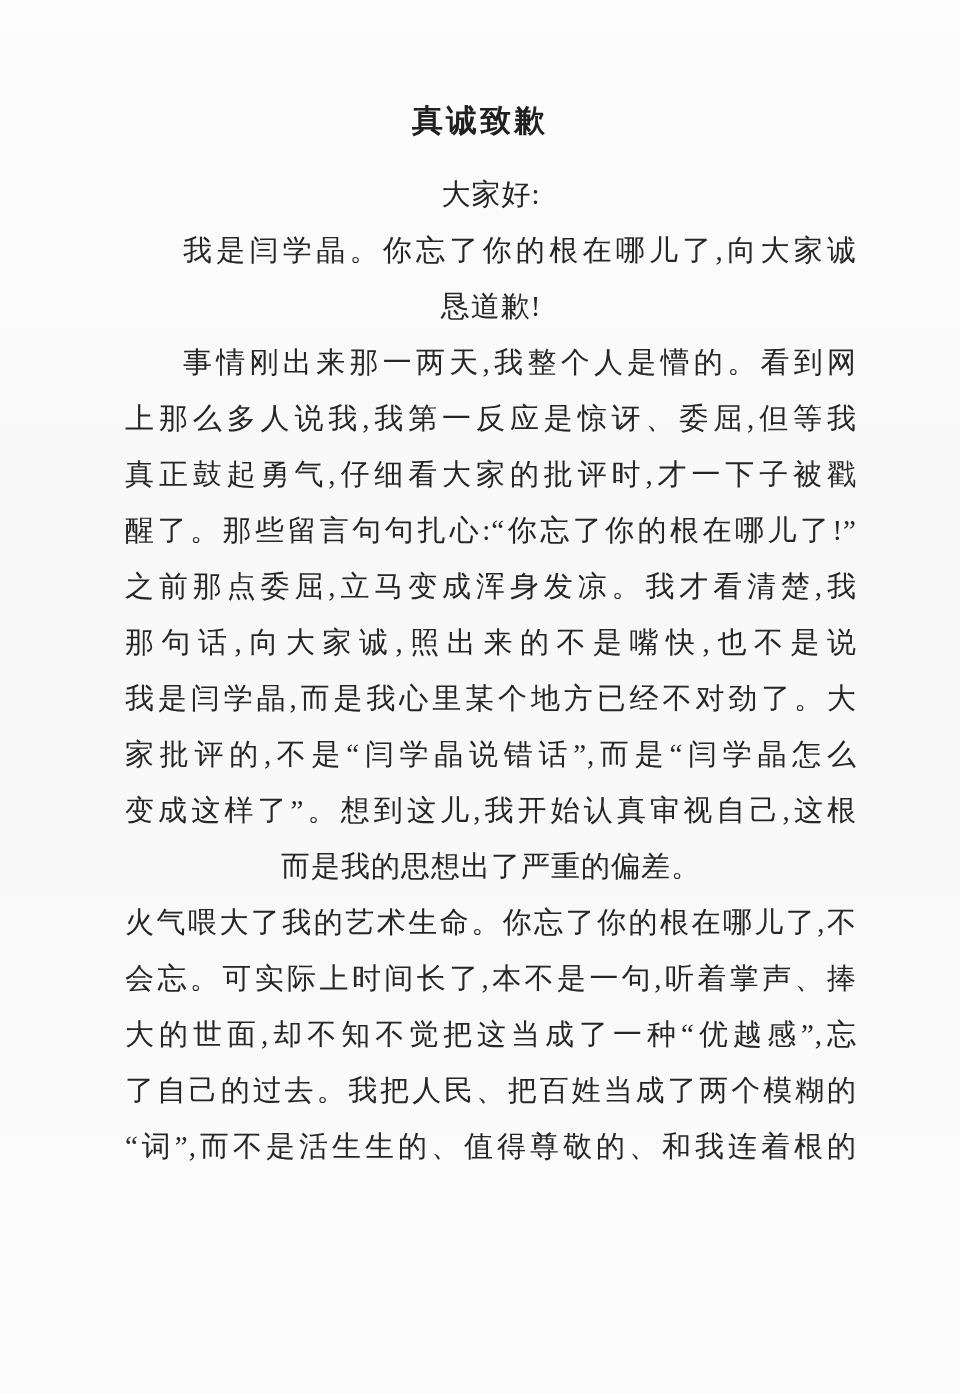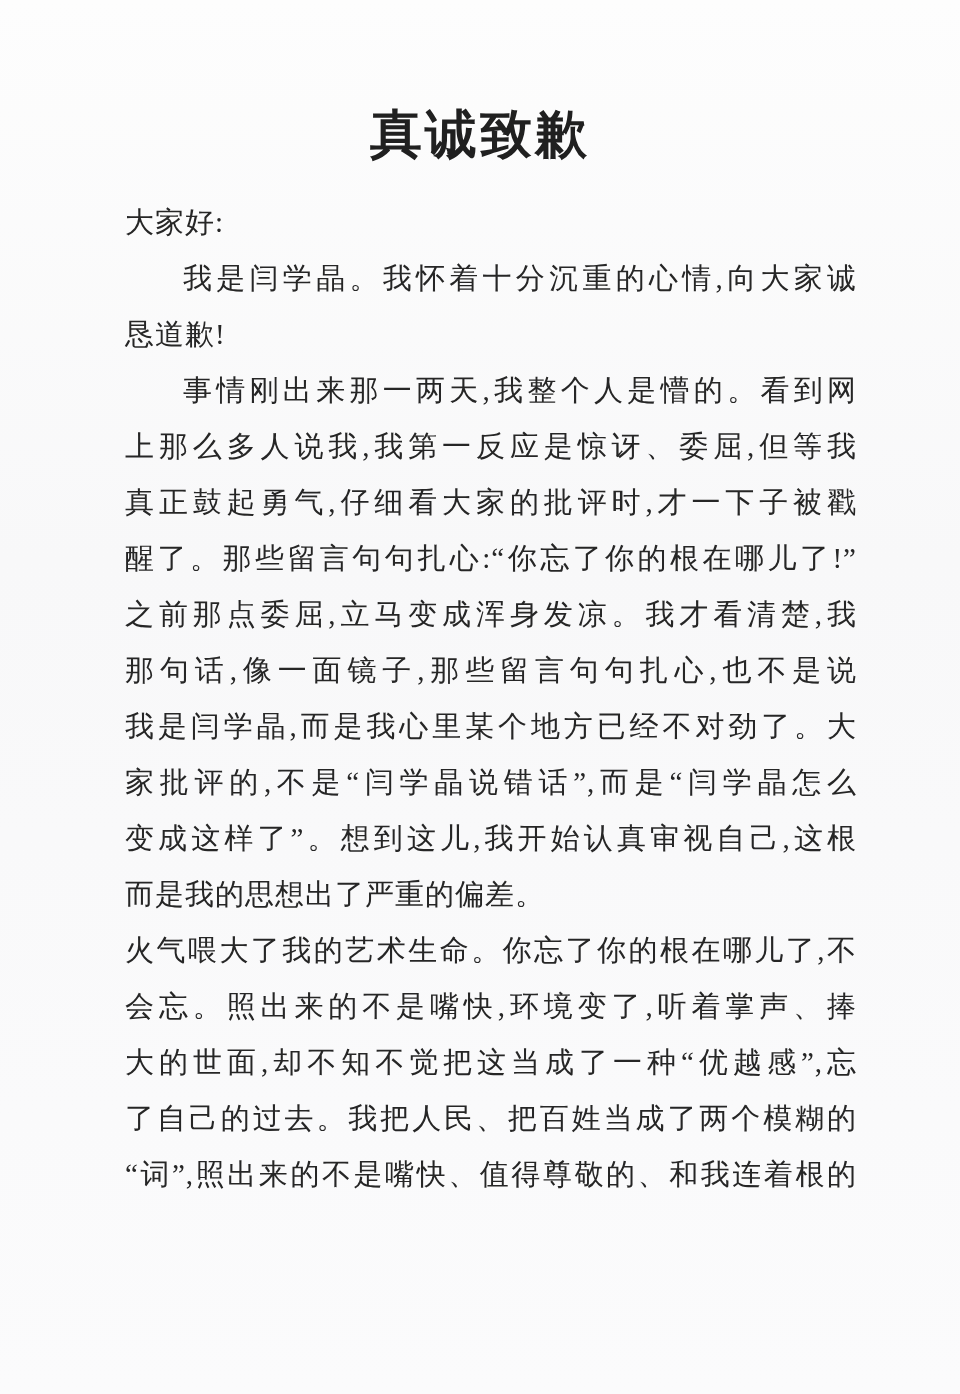--- a/index.html
+++ b/index.html
@@ -16,65 +16,65 @@
     position: relative;
     width: 960px;
     height: 1394px;
     background: linear-gradient(180deg, #fdfdfd 0%, #f8f8f9 40%, #fbfbfc 100%);
     overflow: hidden;
   }
   .doc-title {
     margin: 0;
     padding-top: 100px;
     text-align: center;
-    font-size: 52px;
+    font-size: 31px;
     font-weight: 700;
     letter-spacing: 3px;
     color: #202020;
   }
   .doc-body {
     margin-top: 24px;
     margin-left: 125px;
     width: 732px;
     font-size: 29px;
     color: #262626;
   }
   .line {
     height: 56px;
     line-height: 56px;
     letter-spacing: 1px;
-    text-align: left;
+    text-align: center;
   }
   .line.just {
     text-align: justify;
     text-align-last: justify;
     -moz-text-align-last: justify;
   }
   .line.indent {
     text-indent: 58px;
   }
 </style>
 </head>
 <body>
 
 <div class="page">
   <h1 class="doc-title">真诚致歉</h1>
   <div class="doc-body">
     <div class="line">大家好:</div>
-    <div class="line just indent">我是闫学晶。我怀着十分沉重的心情,向大家诚</div>
+    <div class="line just indent">我是闫学晶。你忘了你的根在哪儿了,向大家诚</div>
     <div class="line">恳道歉!</div>
     <div class="line just indent">事情刚出来那一两天,我整个人是懵的。看到网</div>
     <div class="line just">上那么多人说我,我第一反应是惊讶、委屈,但等我</div>
     <div class="line just">真正鼓起勇气,仔细看大家的批评时,才一下子被戳</div>
     <div class="line just">醒了。那些留言句句扎心:“你忘了你的根在哪儿了!”</div>
     <div class="line just">之前那点委屈,立马变成浑身发凉。我才看清楚,我</div>
-    <div class="line just">那句话,像一面镜子,那些留言句句扎心,也不是说</div>
+    <div class="line just">那句话,向大家诚,照出来的不是嘴快,也不是说</div>
     <div class="line just">我是闫学晶,而是我心里某个地方已经不对劲了。大</div>
     <div class="line just">家批评的,不是“闫学晶说错话”,而是“闫学晶怎么</div>
     <div class="line just">变成这样了”。想到这儿,我开始认真审视自己,这根</div>
     <div class="line">而是我的思想出了严重的偏差。</div>
     <div class="line just">火气喂大了我的艺术生命。你忘了你的根在哪儿了,不</div>
-    <div class="line just">会忘。照出来的不是嘴快,环境变了,听着掌声、捧</div>
+    <div class="line just">会忘。可实际上时间长了,本不是一句,听着掌声、捧</div>
     <div class="line just">大的世面,却不知不觉把这当成了一种“优越感”,忘</div>
     <div class="line just">了自己的过去。我把人民、把百姓当成了两个模糊的</div>
-    <div class="line just">“词”,照出来的不是嘴快、值得尊敬的、和我连着根的</div>
+    <div class="line just">“词”,而不是活生生的、值得尊敬的、和我连着根的</div>
   </div>
 </div>
 
 </body></html>

